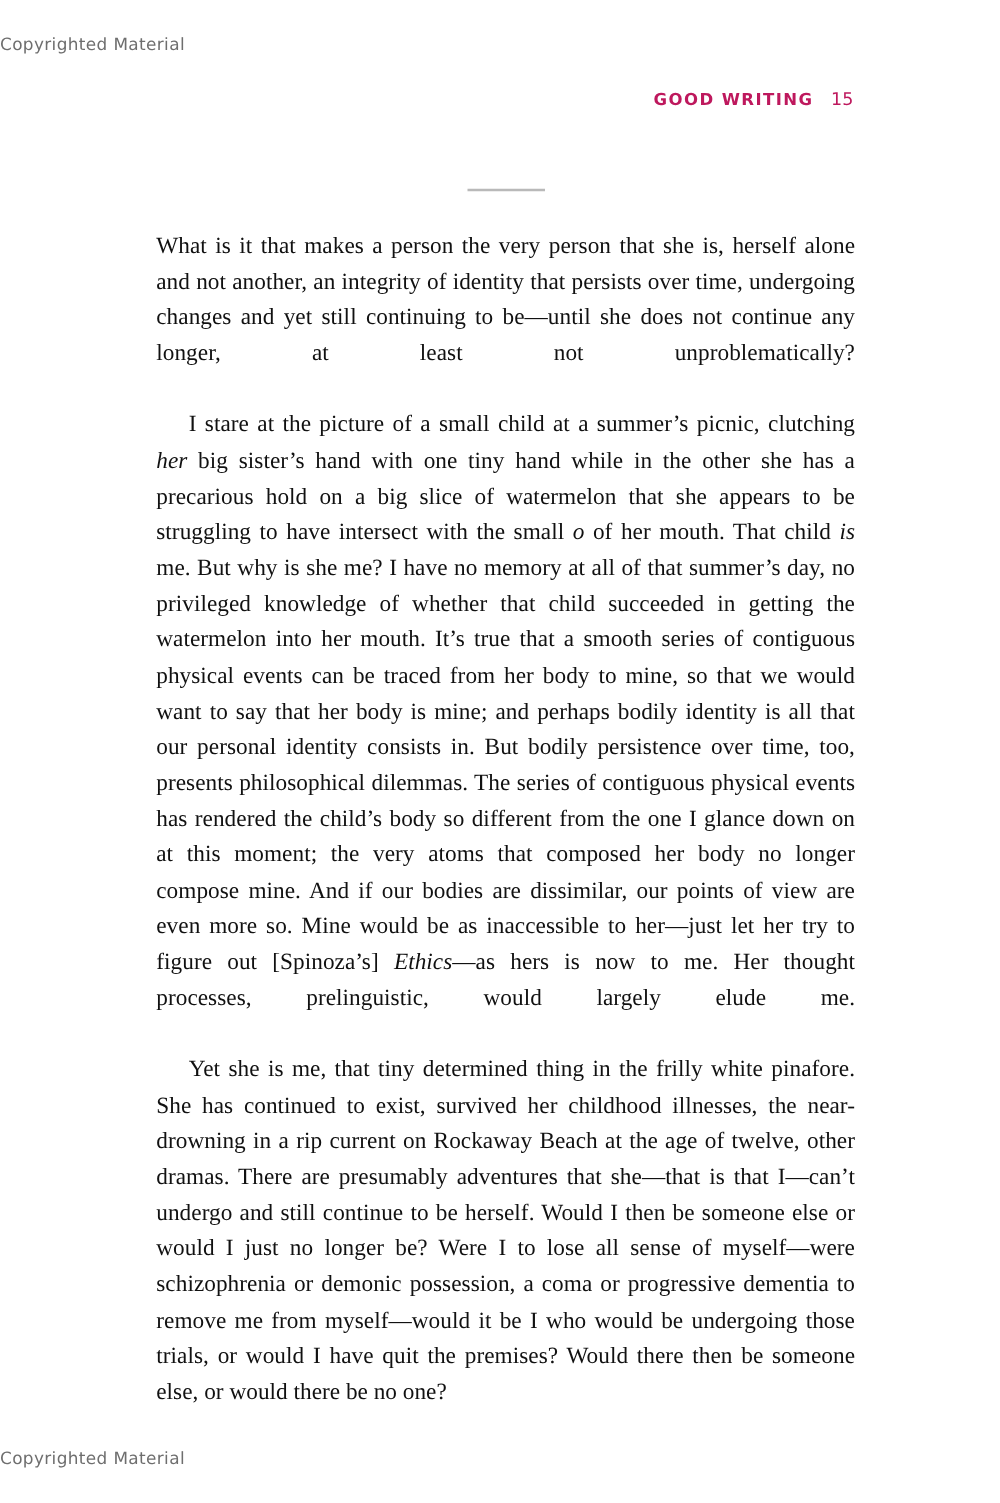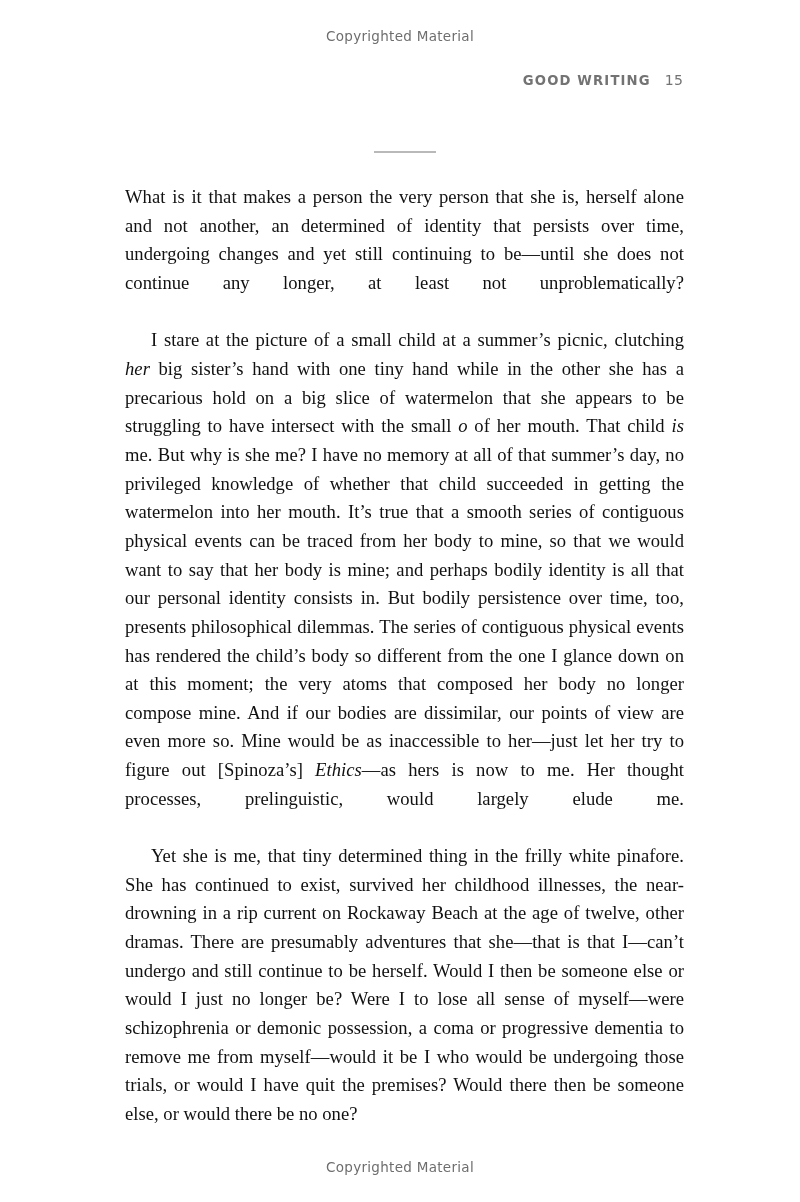--- a/index.html
+++ b/index.html
@@ -21,40 +21,39 @@
     inset: 0;
     width: 800px;
     height: 1202px;
   }
 
   
   .watermark {
     position: absolute;
     left: 0;
     width: 800px;
-    text-align: center;
     font-family: "DejaVu Sans", sans-serif;
     font-size: 13.5px;
     letter-spacing: 0.3px;
     color: #6e6e6e;
     user-select: none;
   }
   .watermark-top { top: 28px; }
   .watermark-bottom { top: 1159px; }
 
   
   .running-head {
     position: absolute;
     top: 72px;
     left: 125px;
     width: 558px;
     text-align: right;
     font-family: "DejaVu Sans", sans-serif;
     font-size: 13.5px;
-    color: #737373;
+    color: #be185d;
     white-space: nowrap;
   }
   .running-head-title {
     font-weight: bold;
     letter-spacing: 1.15px;
     font-size: 13.2px;
   }
   .running-head-folio {
     font-weight: normal;
     font-size: 14px;
@@ -111,21 +110,21 @@
   <div class="watermark watermark-top">Copyrighted Material</div>
 
   <div class="running-head">
     <span class="running-head-title">GOOD WRITING</span><span class="running-head-folio">15</span>
   </div>
 
   <div class="ornament"></div>
 
   <div class="textblock">
 
-    <p>What is it that makes a person the very person that she is, herself alone and not another, an determined of identity that persists over time, undergoing changes and yet still continuing to be—until she does not continue any longer, at least not unproblematically?</p>
+    <p>What is it that makes a person the very person that she is, herself alone and not another, an integrity of identity that persists over time, undergoing changes and yet still continuing to be—until she does not continue any longer, at least not unproblematically?</p>
 
     <p class="indent">I stare at the picture of a small child at a summer’s picnic, clutching <em>her</em> big sister’s hand with one tiny hand while in the other she has a precarious hold on a big slice of watermelon that she appears to be struggling to have intersect with the small <em>o</em> of her mouth. That child <em>is</em> me. But why is she me? I have no memory at all of that summer’s day, no privileged knowledge of whether that child succeeded in getting the watermelon into her mouth. It’s true that a smooth series of contiguous physical events can be traced from her body to mine, so that we would want to say that her body is mine; and perhaps bodily identity is all that our personal identity consists in. But bodily persistence over time, too, presents philosophical dilemmas. The series of contiguous physical events has rendered the child’s body so different from the one I glance down on at this moment; the very atoms that composed her body no longer compose mine. And if our bodies are dissimilar, our points of view are even more so. Mine would be as inaccessible to her—just let her try to figure out [Spinoza’s] <em>Ethics</em>—as hers is now to me. Her thought processes, prelinguistic, would largely elude me.</p>
 
     <p class="indent nostretch">Yet she is me, that tiny determined thing in the frilly white pinafore. She has continued to exist, survived her childhood illnesses, the near-drowning in a rip current on Rockaway Beach at the age of twelve, other dramas. There are presumably adventures that she—that is that I—can’t undergo and still continue to be herself. Would I then be someone else or would I just no longer be? Were I to lose all sense of myself—were schizophrenia or demonic possession, a coma or progressive dementia to remove me from myself—would it be I who would be undergoing those trials, or would I have quit the premises? Would there then be someone else, or would there be no one?</p>
 
   </div>
 
   <div class="watermark watermark-bottom">Copyrighted Material</div>
 
 </div>

